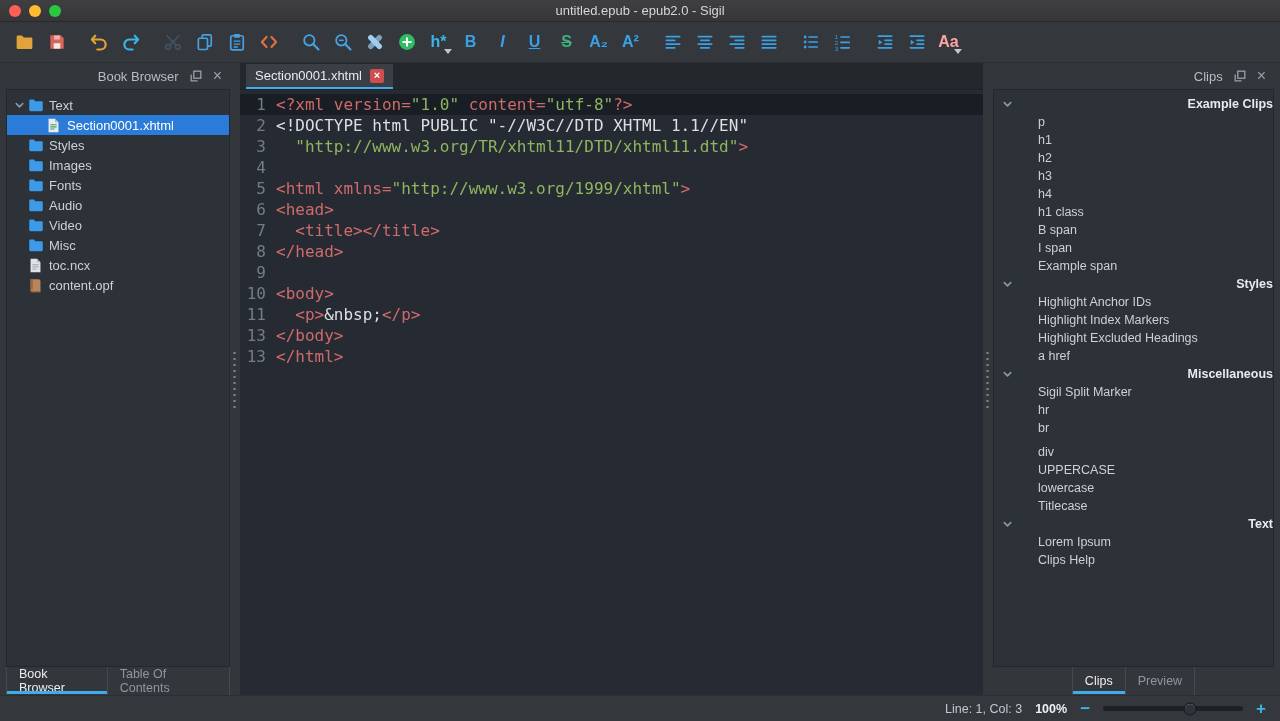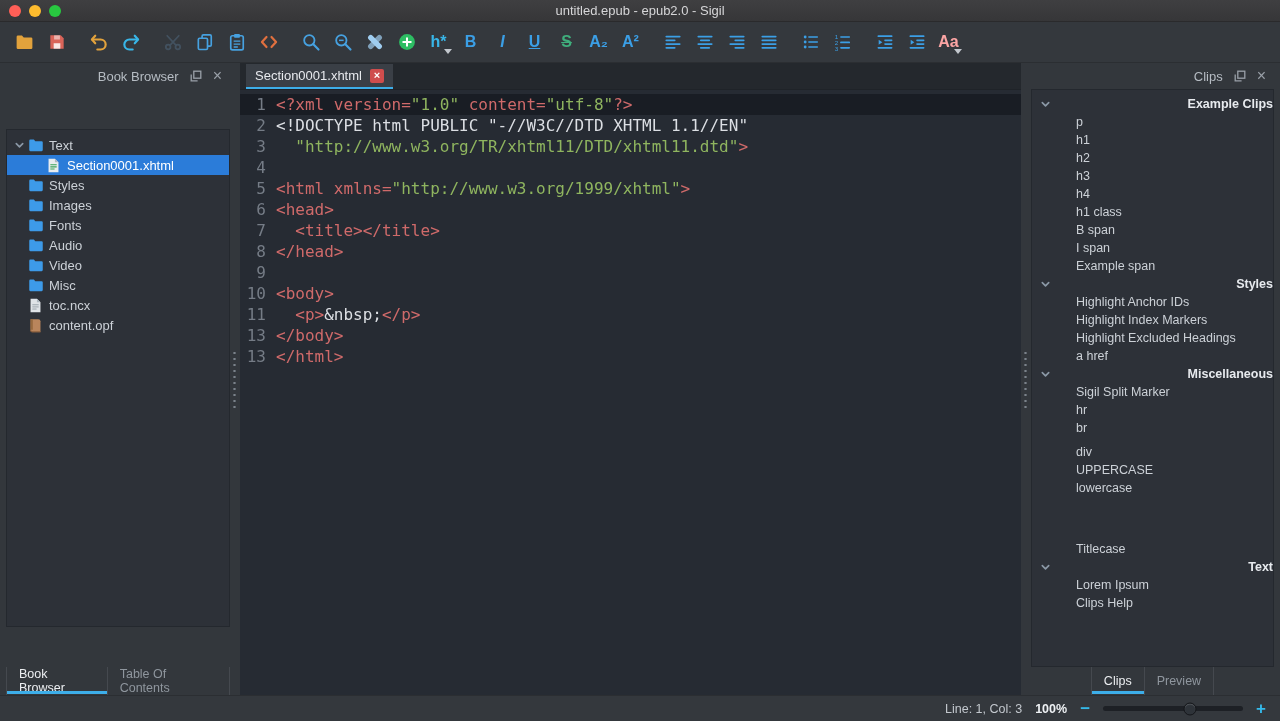--- a/index.html
+++ b/index.html
@@ -22,22 +22,22 @@
   .tlabel{font-size:16px;font-weight:bold;font-family:"Liberation Sans",sans-serif;}
   .tlabel.italic{font-style:italic;font-weight:bold;}
   .tlabel.underline{text-decoration:underline;}
   .tlabel.strike{text-decoration:line-through;}
   .tbtn .caret{position:absolute;right:1px;bottom:3px;width:0;height:0;border-left:4px solid transparent;border-right:4px solid transparent;border-top:5px solid #c2c7cd;}
   .tsep{width:7px;height:26px;}
 
   
   .main{flex:1;display:flex;min-height:0;padding:0 6px;}
   .panel{display:flex;flex-direction:column;min-height:0;}
-  .panel.left{width:224px;gap:40px;}
-  .panel.right{width:243px;}
+  .panel.left{width:224px;}
+  .panel.right{width:281px;}
   .panel-header{flex:0 0 26px;display:flex;align-items:center;justify-content:flex-end;gap:11px;padding:0 8px;color:#b6bcc3;font-size:13px;}
   .ph-icon{display:flex;align-items:center;}
   .ph-close{color:#9aa0a8;font-size:16px;line-height:1;}
   .tree{flex:1;overflow:hidden;background:#2d3138;border:1px solid #24282e;padding-top:5px;}
 
   .trow{display:flex;align-items:center;height:20px;font-size:13px;color:#ccd1d7;white-space:nowrap;}
   .trow .slot{width:15px;flex:0 0 15px;display:flex;justify-content:center;align-items:center;}
   .trow .ticon{width:18px;flex:0 0 18px;display:flex;align-items:center;}
   .trow .lbl{padding-left:4px;}
   .trow.selected{background:#2b7cd9;color:#fff;}
@@ -533,21 +533,21 @@
           </div>
           <div class="crow" style="padding-left: 44px; margin-top: 6px;">
             <span class="lbl">div</span>
           </div>
           <div class="crow" style="padding-left: 44px;">
             <span class="lbl">UPPERCASE</span>
           </div>
           <div class="crow" style="padding-left: 44px;">
             <span class="lbl">lowercase</span>
           </div>
-          <div class="crow" style="padding-left: 44px; margin-top: 43px;">
+          <div class="crow" style="padding-left: 44px;">
             <span class="lbl">Titlecase</span>
           </div>
           <div class="crow group" style="padding-left: 8px;">
             <span class="chev">
               <svg width="11" height="11" viewBox="0 0 12 12" fill="none" stroke="#8b98a6" stroke-width="1.8" stroke-linecap="round" stroke-linejoin="round">
                 <path d="M2.5 4 6 7.5 9.5 4"></path>
               </svg>
             </span>
             <span class="lbl">Text</span>
           </div>

